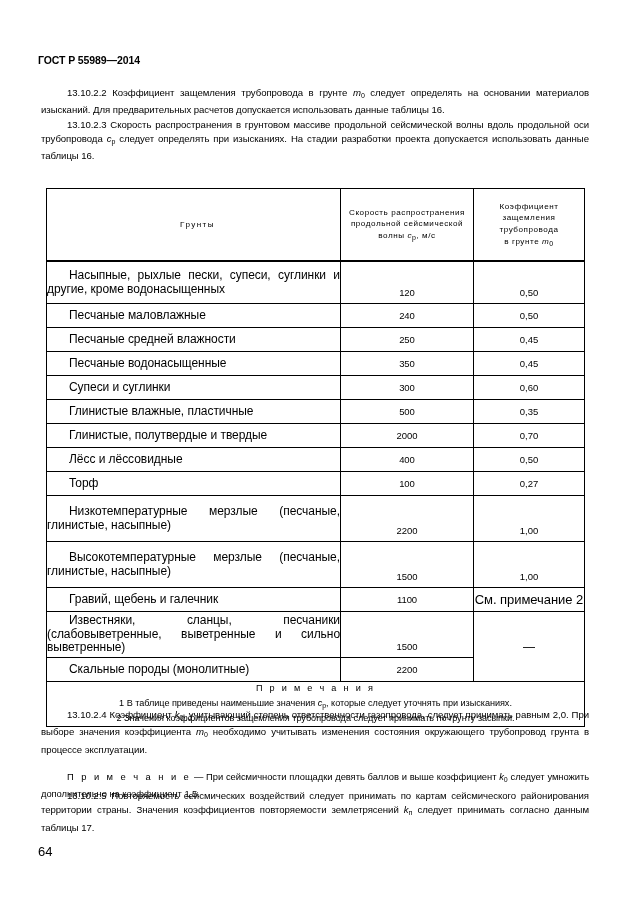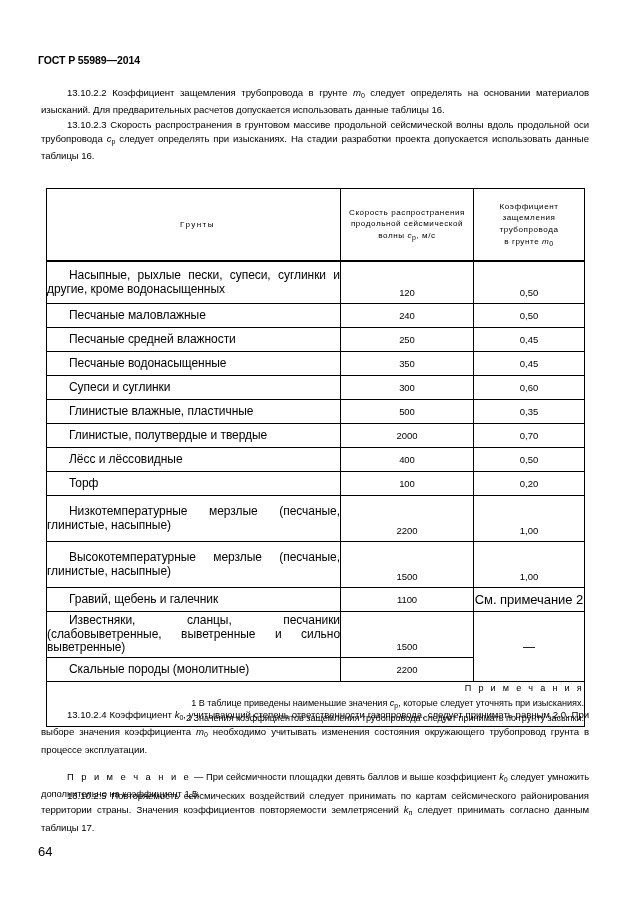--- a/index.html
+++ b/index.html
@@ -141,21 +141,21 @@
   tr.r-tall td { height: 36px; }
   tr.r-norm td { height: 23px; }
   tr.r-tall2 td { height: 40px; }
 
   
   td.notes {
     padding: 9px 10px 10px 14px;
     font-size: 9.1px;
     line-height: 13.2px;
     letter-spacing: -0.03px;
-    text-align: right;
+    text-align: center;
   }
   .notes-title {
     letter-spacing: 2.3px;
     display: block;
     margin-bottom: 2px;
   }
   .note-line { display: block; white-space: nowrap; }
 
   
   .outro-block {
@@ -264,21 +264,21 @@
           <td class="num">0,70</td>
         </tr>
         <tr class="r-norm">
           <td class="name short">Лёсс и лёссовидные</td>
           <td class="num">400</td>
           <td class="num">0,50</td>
         </tr>
         <tr class="r-norm">
           <td class="name short">Торф</td>
           <td class="num">100</td>
-          <td class="num">0,20</td>
+          <td class="num">0,27</td>
         </tr>
         <tr class="r-tall2">
           <td class="name">Низкотемпературные мерзлые (песчаные, глинистые, насыпные)</td>
           <td class="num bottomish">2200</td>
           <td class="num bottomish">1,00</td>
         </tr>
         <tr class="r-tall2">
           <td class="name">Высокотемпературные мерзлые (песчаные, глинистые, насыпные)</td>
           <td class="num bottomish">1500</td>
           <td class="num bottomish">1,00</td>

